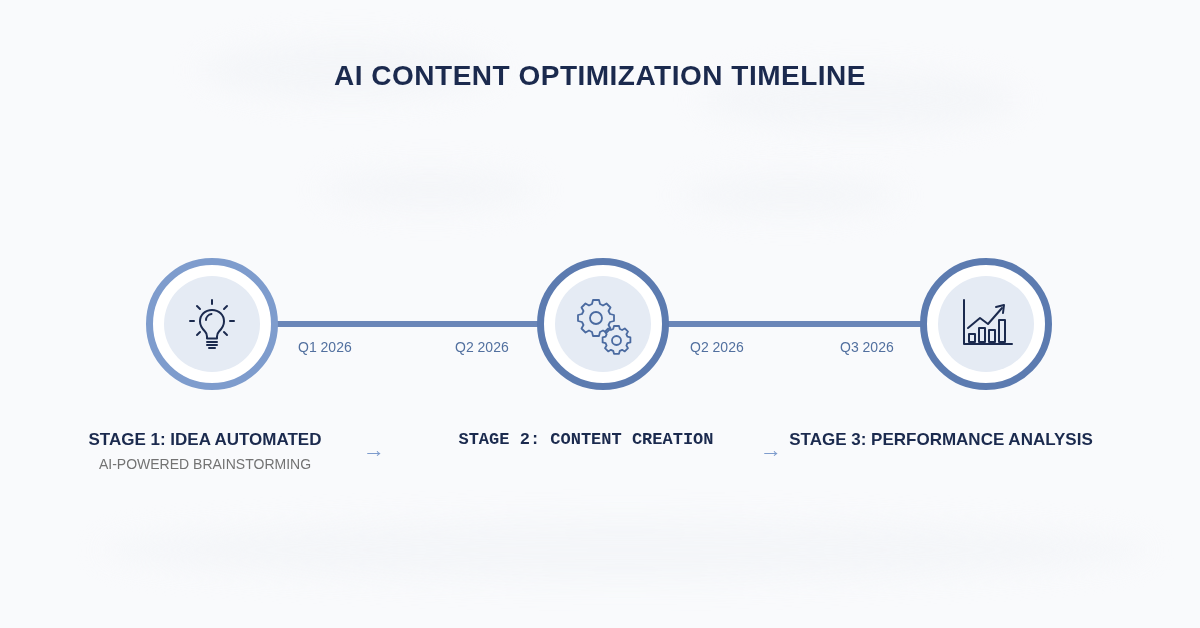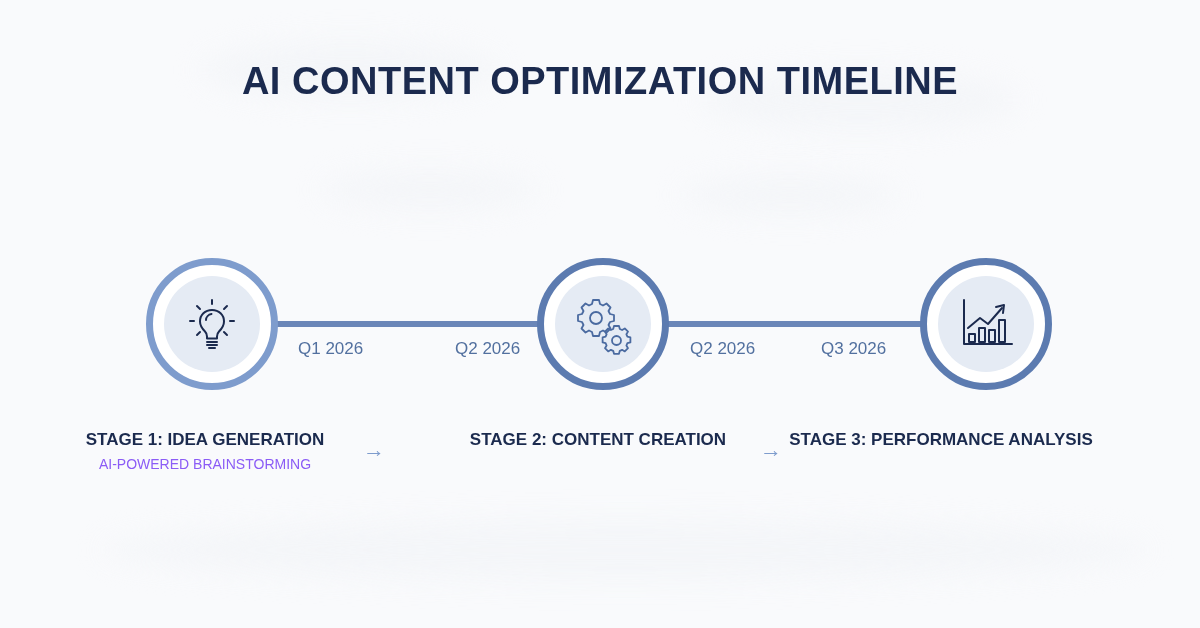--- a/index.html
+++ b/index.html
@@ -15,21 +15,21 @@
       background: #f3f5f8;
       filter: blur(14px);
       opacity: 0.8;
     }
     .title {
       position: absolute;
       top: 60px;
       left: 0;
       width: 1200px;
       text-align: center;
-      font-size: 38px;
+      font-size: 28px;
       font-weight: 700;
       color: #1b2a4e;
       letter-spacing: 0.5px;
     }
     .line {
       position: absolute;
       height: 6px;
       background: #6a86b8;
       top: 321px;
     }
@@ -52,38 +52,38 @@
       border-radius: 50%;
       background: #e5ebf4;
       display: flex;
       align-items: center;
       justify-content: center;
     }
     .node svg { width: 64px; height: 64px; }
     .date {
       position: absolute;
       top: 339px;
-      font-size: 17px;
+      font-size: 14px;
       color: #52709f;
     }
     .stage {
       position: absolute;
       top: 430px;
       text-align: center;
     }
     .stage .name {
       font-size: 17px;
       font-weight: 700;
       color: #1b2a4e;
       white-space: nowrap;
     }
     .stage .sub {
       margin-top: 6px;
       font-size: 14px;
-      color: #8b5cf6;
+      color: #737373;
       white-space: nowrap;
     }
     .arrow {
       position: absolute;
       top: 437px;
       font-size: 22px;
       color: #7e9ccd;
       font-weight: 700;
     }
   </style>
@@ -141,28 +141,28 @@
       <rect x="45" y="28" width="6" height="22"></rect>
       <polyline points="14,36 26,26 34,32 48,16"></polyline>
       <polyline points="42,15 50,13 49,21"></polyline>
     </svg>
   </div>
 </div>
 
 <div class="date" style="left:298px;">Q1 2026</div>
 <div class="date" style="left:455px;">Q2 2026</div>
 <div class="date" style="left:690px;">Q2 2026</div>
-<div class="date" style="left:821px;">Q3 2026</div>
+<div class="date" style="left:840px;">Q3 2026</div>
 
 <div class="stage" style="left:78px;width:254px;">
-  <div class="name">STAGE 1: IDEA GENERATION</div>
+  <div class="name">STAGE 1: IDEA AUTOMATED</div>
   <div class="sub">AI-POWERED BRAINSTORMING</div>
 </div>
 <div class="arrow" style="left:363px;">→</div>
 
-<div class="stage" style="left:462px;width:272px;">
+<div class="stage" style="left:450px;width:272px;font-family:Liberation Mono, monospace;">
   <div class="name">STAGE 2: CONTENT CREATION</div>
 </div>
 <div class="arrow" style="left:760px;">→</div>
 
 <div class="stage" style="left:784px;width:314px;">
   <div class="name">STAGE 3: PERFORMANCE ANALYSIS</div>
 </div>
 
 </body></html>

